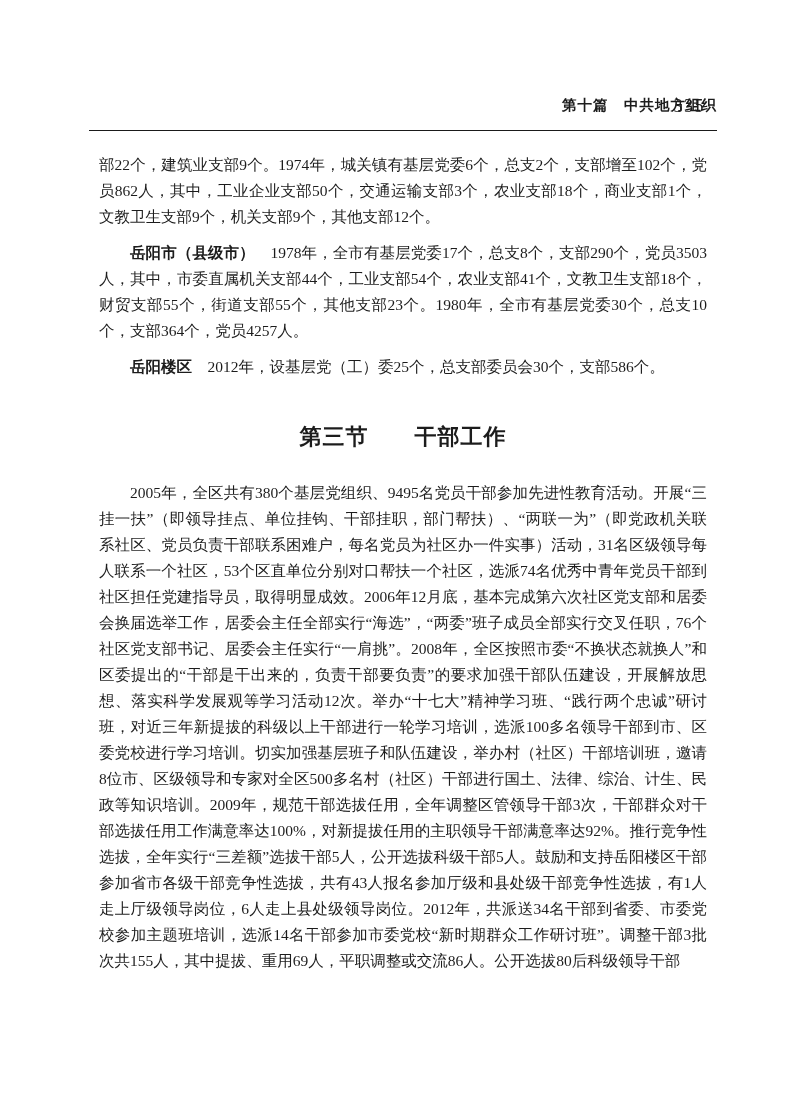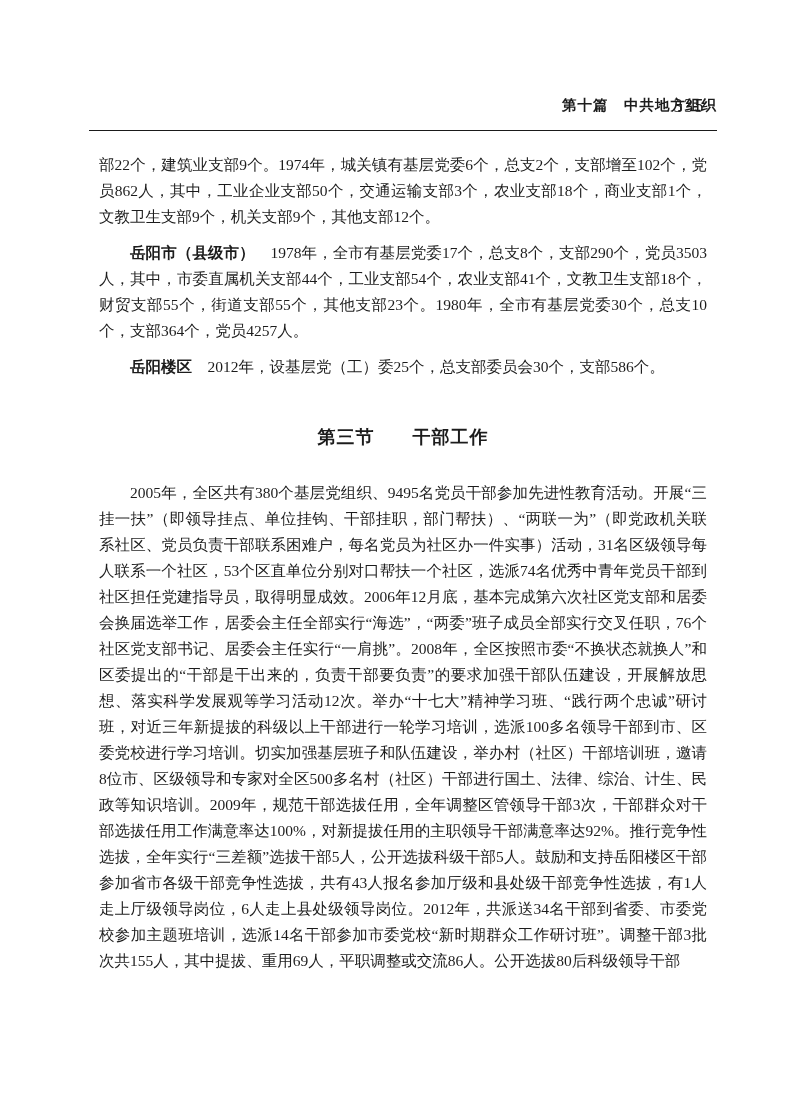--- a/index.html
+++ b/index.html
@@ -49,21 +49,21 @@
   .para.no-indent { text-indent: 0; }
   .para-label {
     font-family: "Liberation Sans", sans-serif;
     font-weight: bold;
   }
   .para-label:empty { display: none; }
   .para-label::after { content: "\3000"; }
   .section-heading {
     text-align: center;
     font-family: "Liberation Sans", sans-serif;
-    font-size: 18px;
+    font-size: 22px;
     font-weight: bold;
     letter-spacing: 1px;
     margin: 44px 0 30px 0;
     text-indent: 0;
   }
 </style>
 </head>
 <body>
 
 <div class="page">

